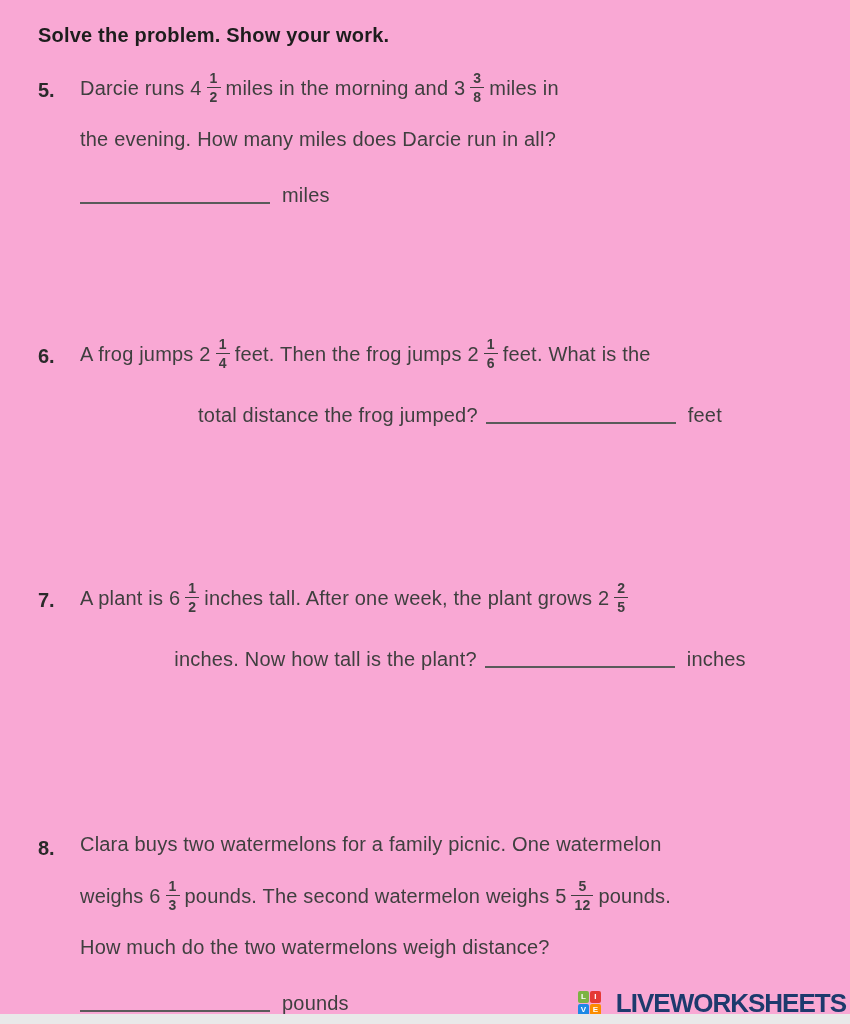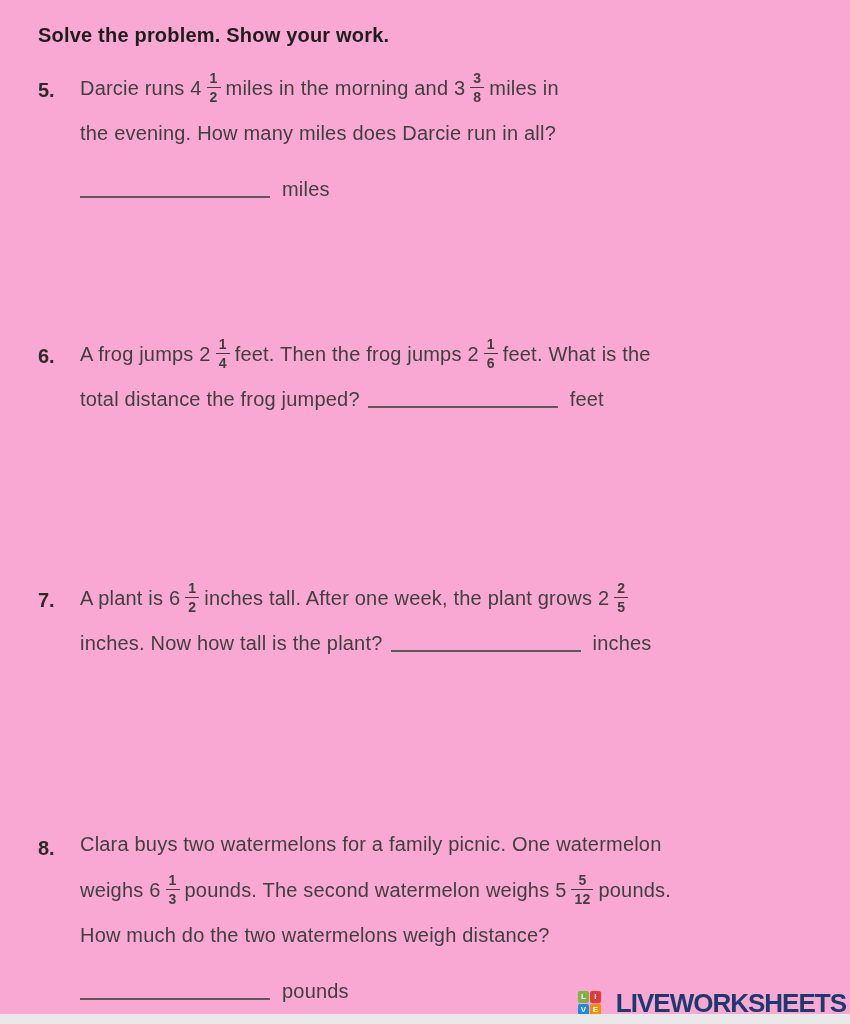--- a/index.html
+++ b/index.html
@@ -29,22 +29,22 @@
     width:42px; flex:0 0 42px;
     font-size:20px; font-weight:bold; color:#2a2a2a;
     padding-top:9px;
   }
   .pbody { flex:1 1 auto; }
   .pline {
     font-size:20px; line-height:32px; min-height:32px;
     color:#3f3f3f; letter-spacing:.2px;
     display:flex; align-items:center; flex-wrap:wrap;
   }
-  .pline + .pline { margin-top:12px; }
-  .pline.gap-top { margin-top:12px; }
+  .pline + .pline { margin-top:18px; }
+  .pline.gap-top { margin-top:28px;justify-content:center; }
   .pline.answer-line { margin-top:24px; }
   .run { white-space:pre-wrap; }
   .frac {
     display:inline-block; text-align:center;
     font-size:14px; line-height:1.15; font-weight:bold;
     margin:0 5px; vertical-align:middle;
   }
   .frac .num { display:block; padding:0 3px 1px; }
   .frac .den { display:block; border-top:1.6px solid #3f3f3f; padding:1px 3px 0; }
   .blank {

